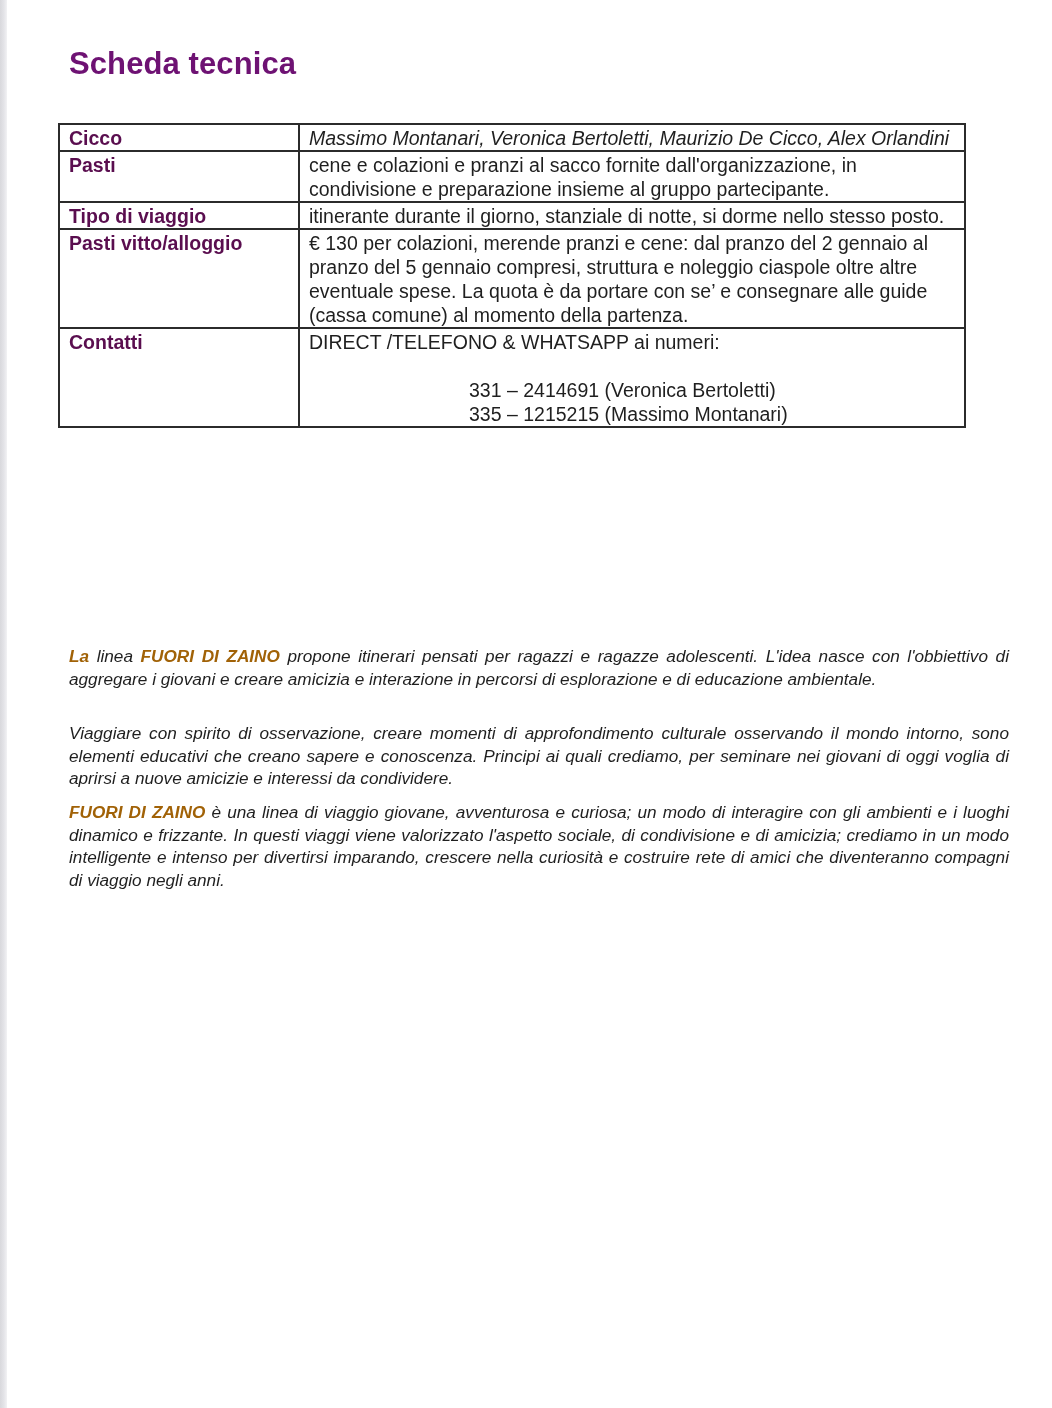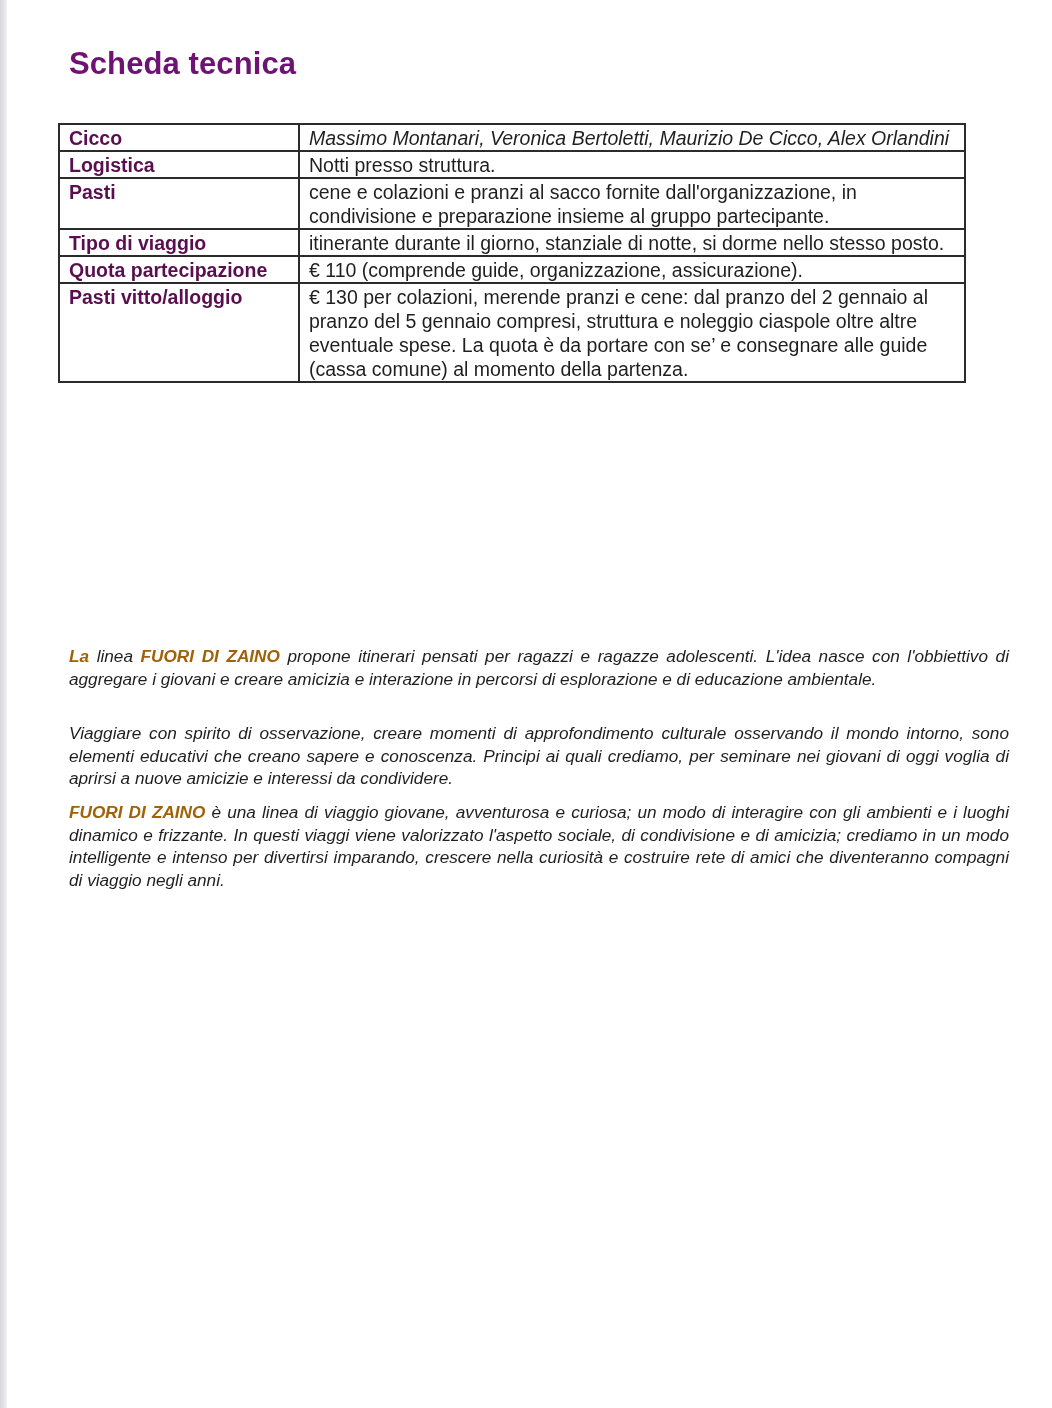--- a/index.html
+++ b/index.html
@@ -96,38 +96,39 @@
 
   <h1 class="title">Scheda tecnica</h1>
 
   <table class="spec">
     <tbody>
       <tr>
         <td class="label">Cicco</td>
         <td class="value italic">Massimo Montanari, Veronica Bertoletti, Maurizio De Cicco, Alex Orlandini</td>
       </tr>
       <tr>
-        <td class="label">Logistica</td>
-        <td class="value">Notti presso struttura.</td>
-      </tr>
-      <tr>
         <td class="label">Pasti</td>
         <td class="value">cene e colazioni e pranzi al sacco fornite dall'organizzazione, in condivisione e preparazione insieme al gruppo partecipante.</td>
       </tr>
       <tr>
         <td class="label">Tipo di viaggio</td>
         <td class="value">itinerante durante il giorno, stanziale di notte, si dorme nello stesso posto.</td>
       </tr>
       <tr>
-        <td class="label">Quota partecipazione</td>
-        <td class="value">€ 110 (comprende guide, organizzazione, assicurazione).</td>
+        <td class="label">Pasti vitto/alloggio</td>
+        <td class="value">€ 130 per colazioni, merende pranzi e cene: dal pranzo del 2 gennaio al pranzo del 5 gennaio compresi, struttura e noleggio ciaspole oltre altre eventuale spese. La quota è da portare con se’ e consegnare alle guide (cassa comune) al momento della partenza.</td>
       </tr>
       <tr>
-        <td class="label">Pasti vitto/alloggio</td>
-        <td class="value">€ 130 per colazioni, merende pranzi e cene: dal pranzo del 2 gennaio al pranzo del 5 gennaio compresi, struttura e noleggio ciaspole oltre altre eventuale spese. La quota è da portare con se’ e consegnare alle guide (cassa comune) al momento della partenza.</td>
+        <td class="label">Contatti</td>
+        <td class="value">
+          <span style="display:block;">DIRECT /TELEFONO &amp; WHATSAPP ai numeri:</span>
+          <span class="contacts-gap" style="display:block;"></span>
+          <span class="phone-line">331 – 2414691 (Veronica Bertoletti)</span>
+          <span class="phone-line">335 – 1215215 (Massimo Montanari)</span>
+        </td>
       </tr>
     </tbody>
   </table>
 
   <p class="prose p1">
     <span class="red">La</span>
     <span>linea</span>
     <span class="red">FUORI DI ZAINO</span>
     <span>propone itinerari pensati per ragazzi e ragazze adolescenti. L'idea nasce con l'obbiettivo di aggregare i giovani e creare amicizia e interazione in percorsi di esplorazione e di educazione ambientale.</span>
   </p>

